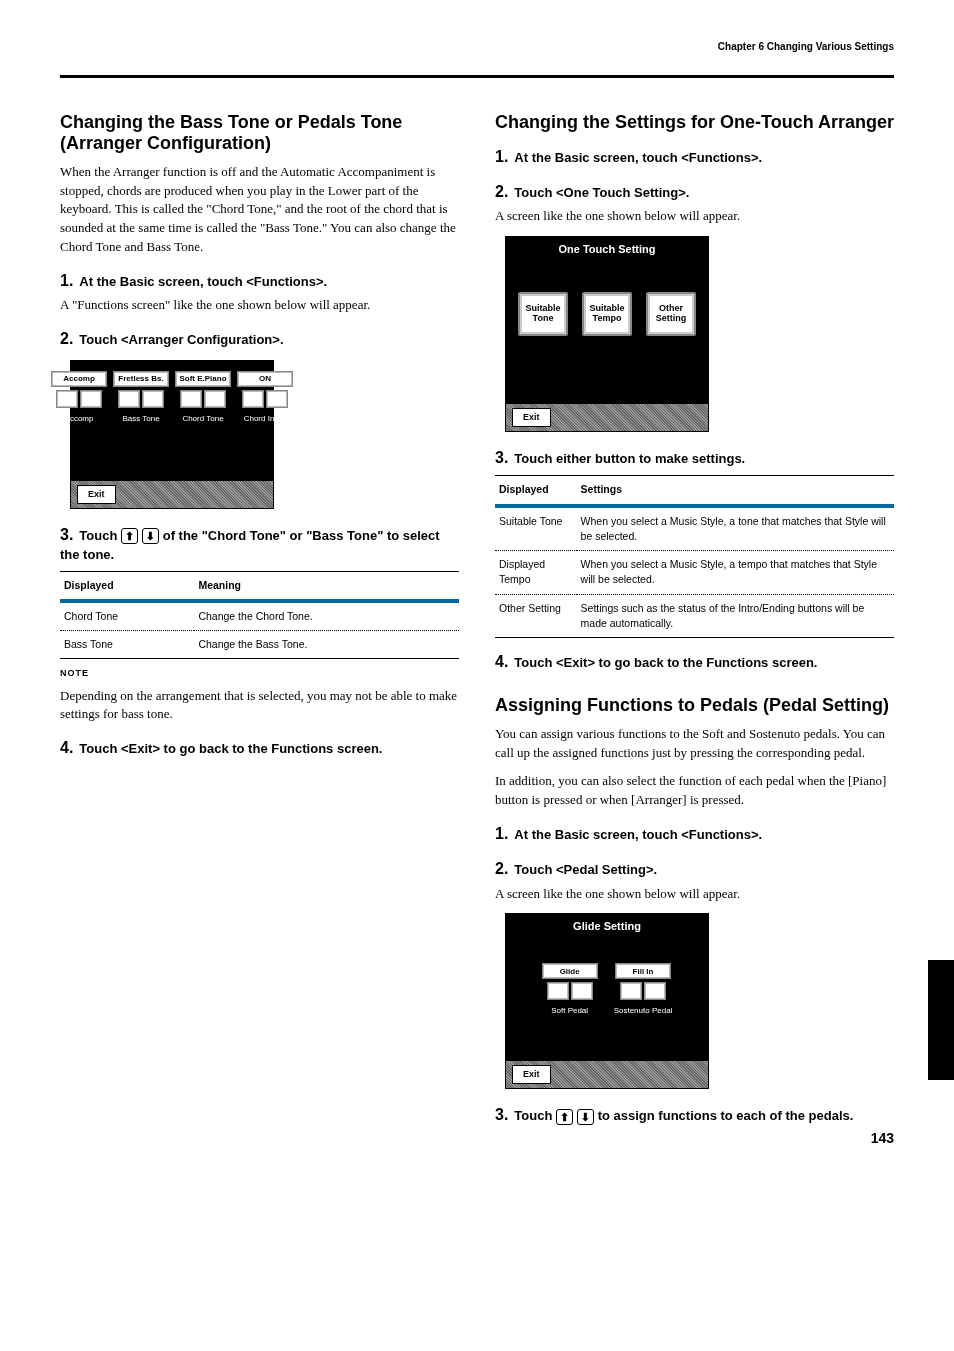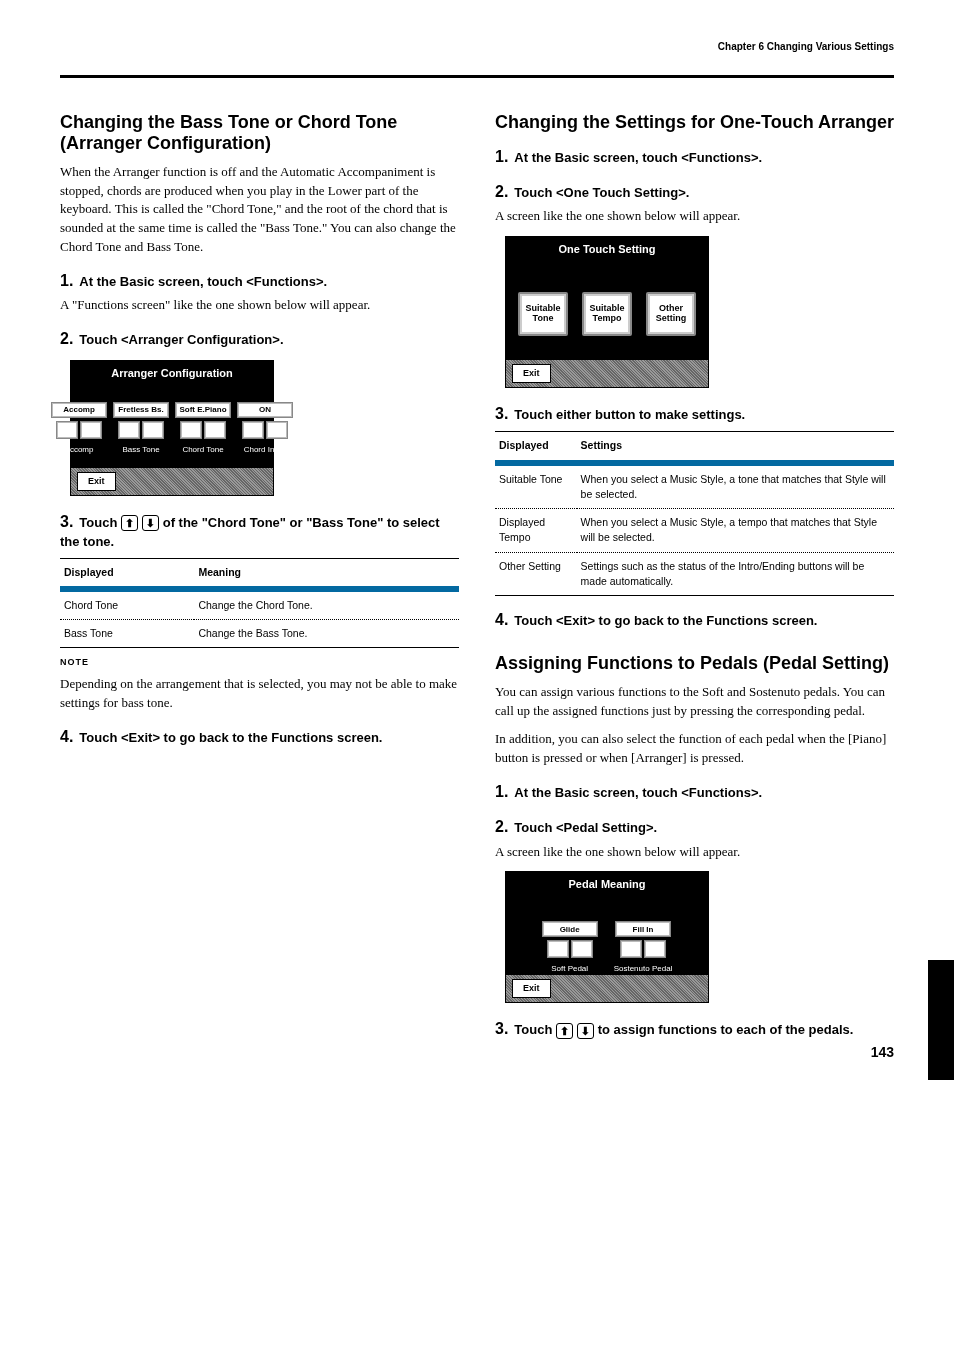--- a/index.html
+++ b/index.html
@@ -53,21 +53,21 @@
     margin: 6px 0 8px 0;
     border-collapse: collapse;
   }
   .settings-table td, .settings-table th {
     padding: 6px 4px;
     text-align: left;
     vertical-align: top;
   }
   .settings-table .sep td { border-top: 1px dotted #000; }
   .settings-table th { font-weight: bold; }
-  .settings-table .hdr td, .settings-table .hdr th { border-bottom: 6px solid #0369a1; }
+  .settings-table .hdr td, .settings-table .hdr th { border-bottom: 4px solid #0369a1; }
 
   
   .lcd {
     width: 204px;
     background: #000;
     color: #fff;
     font-family: Helvetica, Arial, sans-serif;
     margin: 10px 0 14px 0;
     border: 1px solid #000;
   }
@@ -138,20 +138,21 @@
   .lcd-label {
     color: #fff;
     font-size: 8px;
     text-align: center;
     margin-top: 2px;
   }
   .lcd-bottom {
     background: repeating-linear-gradient(45deg, #666, #666 1px, #999 1px, #999 2px);
     padding: 4px 6px;
     display: flex;
+    margin-top: 44px;
   }
   .lcd-exit {
     background: #fff;
     color: #000;
     font-size: 9px;
     font-weight: bold;
     padding: 2px 10px;
     border: 1px solid #000;
   }
 
@@ -192,30 +193,29 @@
 </head>
 <body>
 
 <div class="chapter-hdr">Chapter 6 Changing Various Settings</div>
 <hr class="hr-thick">
 
 <div class="two-col">
 
   <div class="col">
 
-    <div class="section-title">Changing the Bass Tone or Chord Tone (Arranger Configuration)</div>
+    <div class="section-title">Changing the Bass Tone or Pedals Tone (Arranger Configuration)</div>
     <p class="body-text">When the Arranger function is off and the Automatic Accompaniment is stopped, chords are produced when you play in the Lower part of the keyboard. This is called the "Chord Tone," and the root of the chord that is sounded at the same time is called the "Bass Tone." You can also change the Chord Tone and Bass Tone.</p>
 
     <p class="step"><span class="num">1.</span><span>At the Basic screen, touch &lt;Functions&gt;.</span></p>
     <p class="body-text">A "Functions screen" like the one shown below will appear.</p>
 
     <p class="step"><span class="num">2.</span><span>Touch &lt;Arranger Configuration&gt;.</span></p>
 
     <div class="lcd" style="margin-left:10px;">
-      <div class="lcd-title">Arranger Configuration</div>
       <div class="lcd-body narrow">
         <div class="lcd-col">
           <div class="lcd-val">Accomp</div>
           <div class="lcd-arrows">
             <div class="lcd-arrow">▼</div>
             <div class="lcd-arrow">▲</div>
           </div>
           <div class="lcd-label">Accomp</div>
         </div>
         <div class="lcd-col">
@@ -335,21 +335,21 @@
 
     <div class="section-title" style="margin-top:22px;">Assigning Functions to Pedals (Pedal Setting)</div>
     <p class="body-text">You can assign various functions to the Soft and Sostenuto pedals. You can call up the assigned functions just by pressing the corresponding pedal.</p>
     <p class="body-text">In addition, you can also select the function of each pedal when the [Piano] button is pressed or when [Arranger] is pressed.</p>
 
     <p class="step"><span class="num">1.</span><span>At the Basic screen, touch &lt;Functions&gt;.</span></p>
     <p class="step"><span class="num">2.</span><span>Touch &lt;Pedal Setting&gt;.</span></p>
     <p class="body-text">A screen like the one shown below will appear.</p>
 
     <div class="lcd" style="margin-left:10px;">
-      <div class="lcd-title">Pedal Meaning</div>
+      <div class="lcd-title">Glide Setting</div>
       <div class="lcd-body" style="padding:18px 10px 0 10px; gap:16px;">
         <div class="lcd-col">
           <div class="lcd-val">Glide</div>
           <div class="lcd-arrows">
             <div class="lcd-arrow">▼</div>
             <div class="lcd-arrow">▲</div>
           </div>
           <div class="lcd-label">Soft Pedal</div>
         </div>
         <div class="lcd-col">

